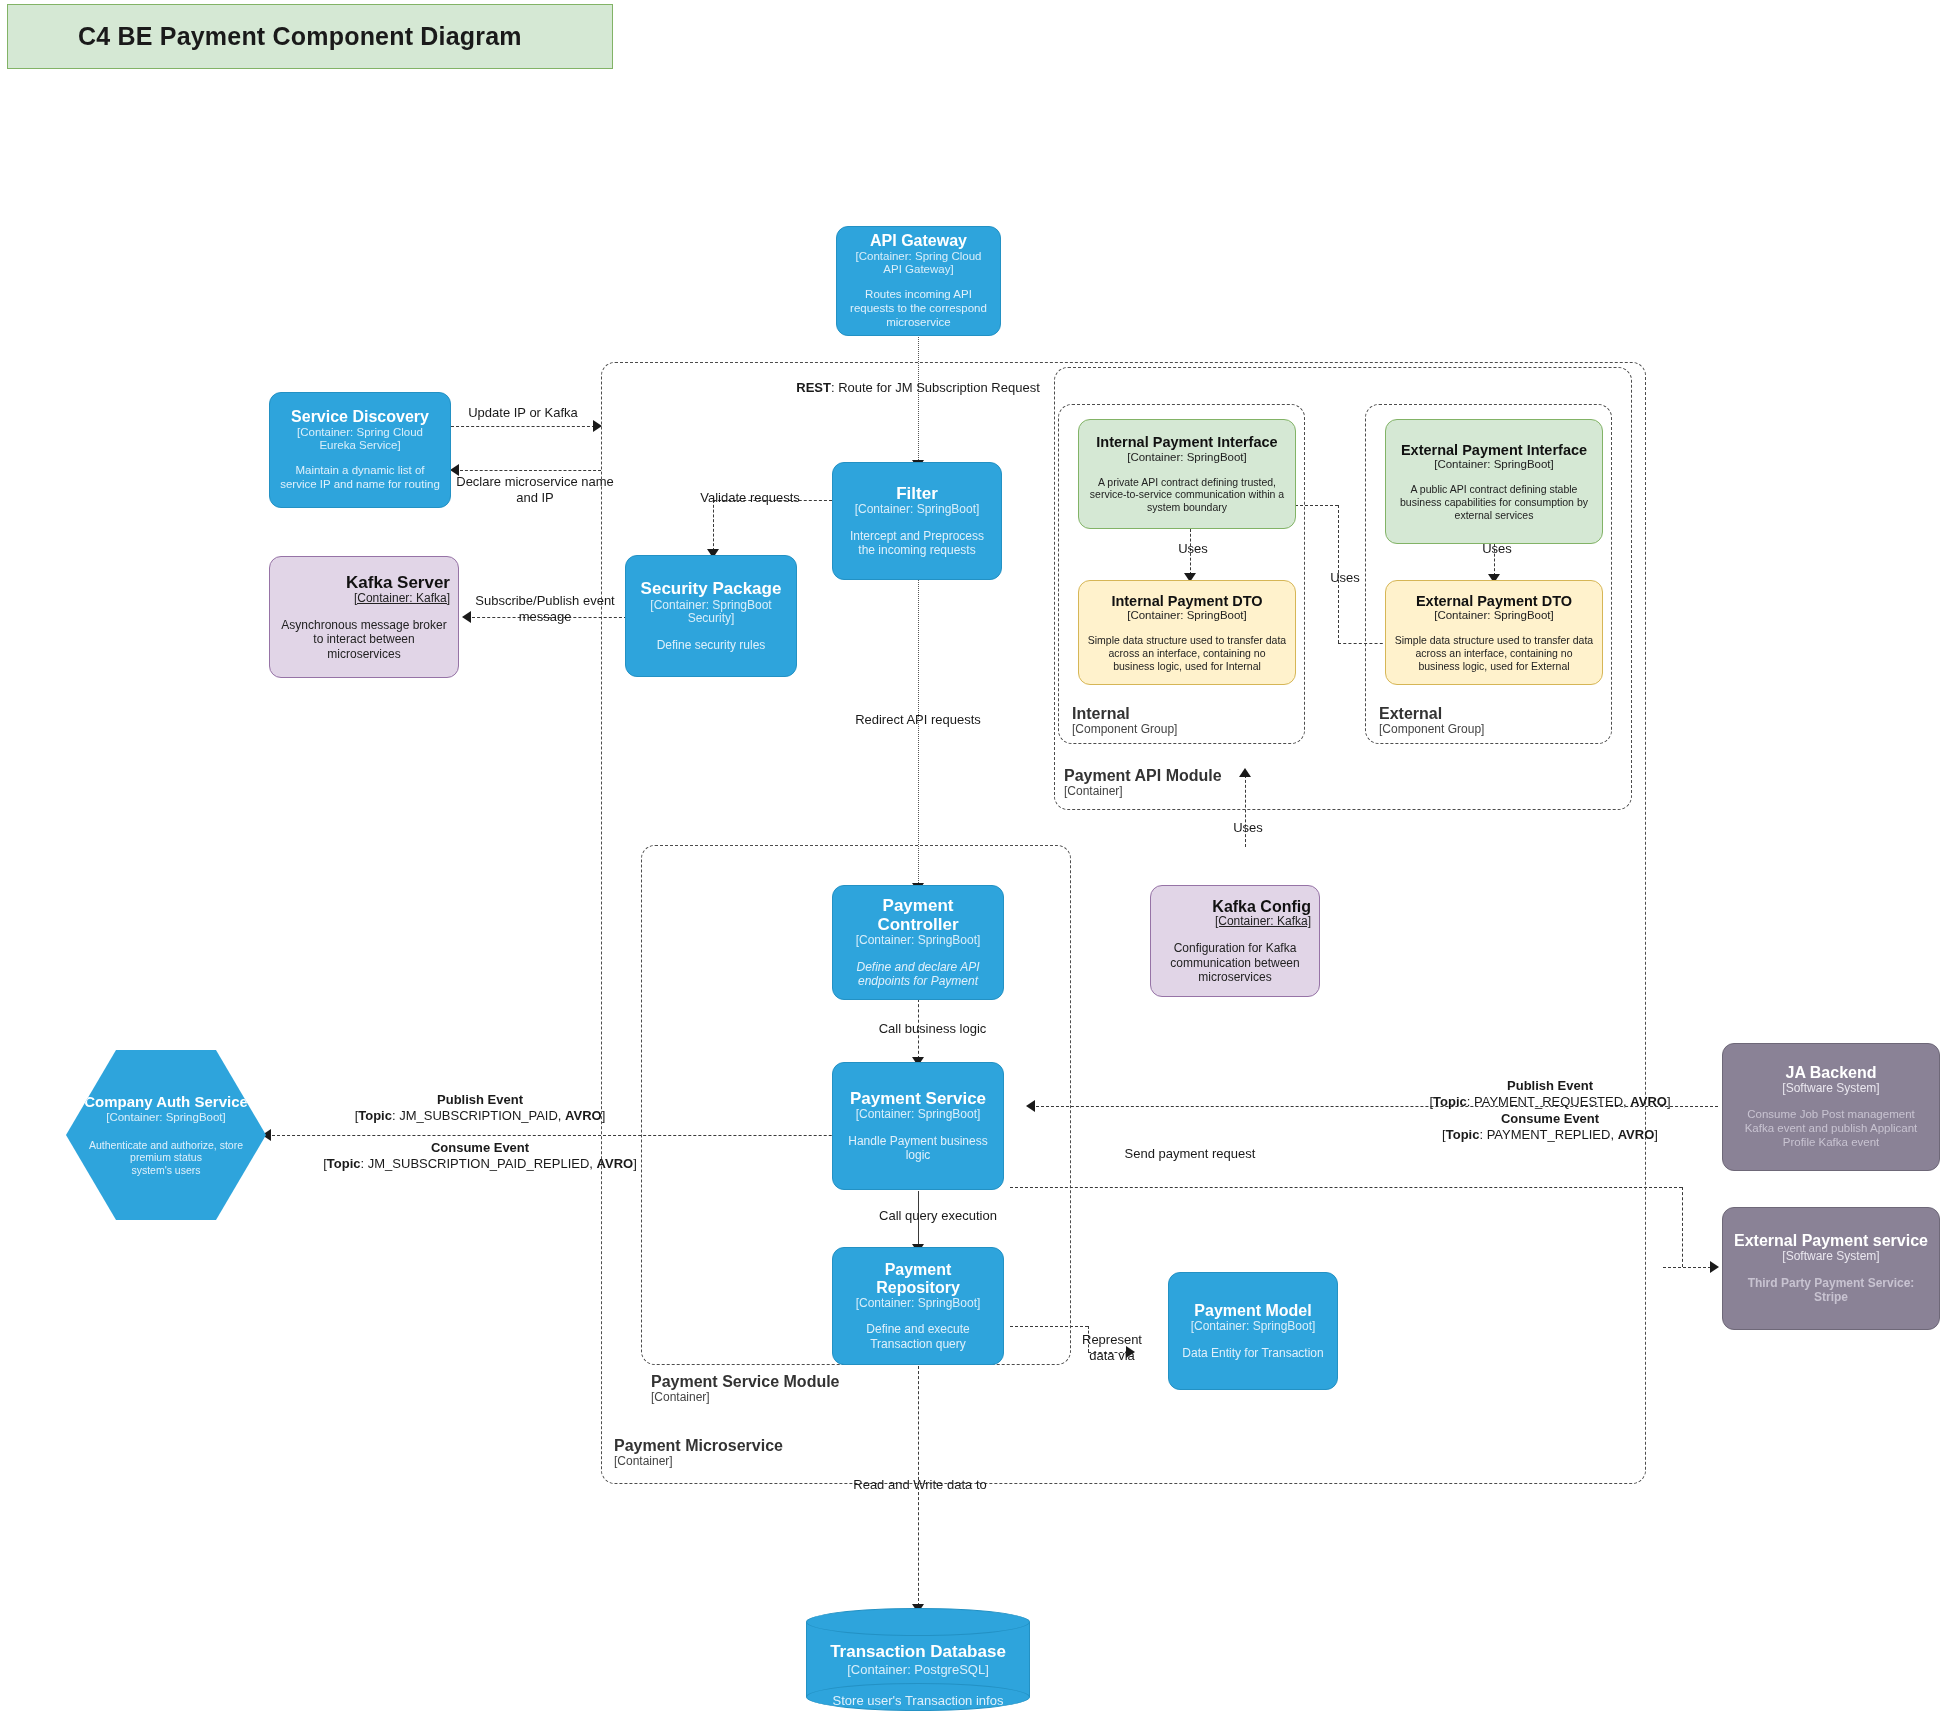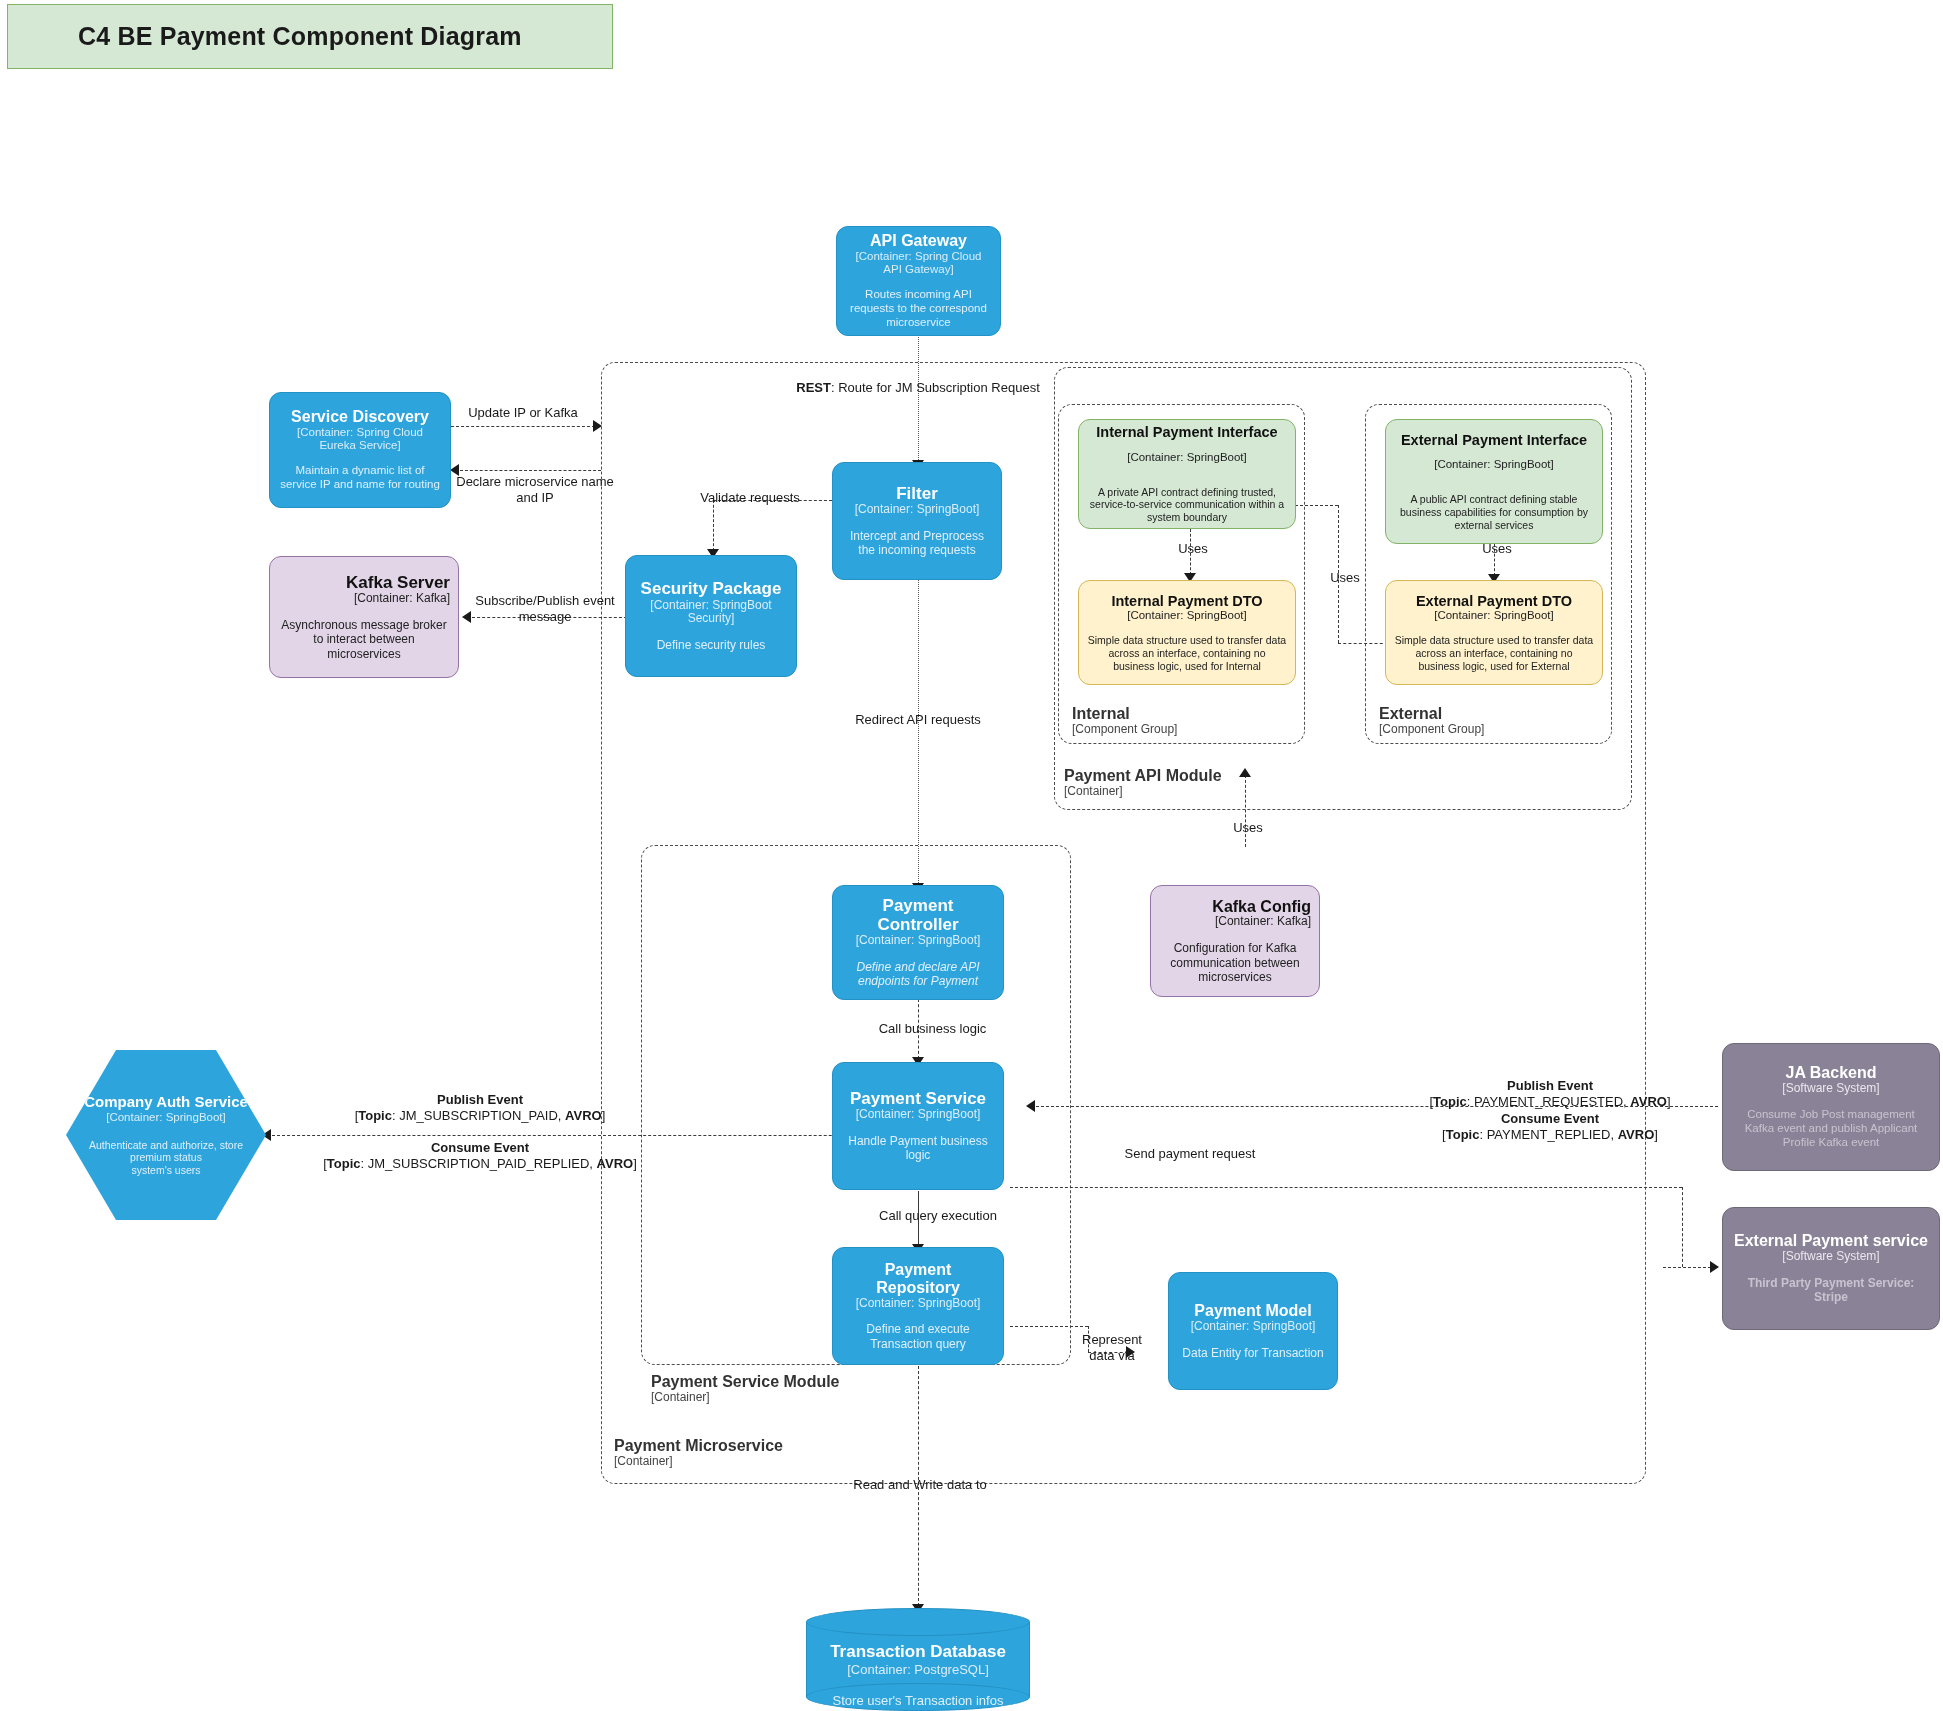--- a/index.html
+++ b/index.html
@@ -22,24 +22,24 @@
   .node .tech{line-height:1.15;}
   .node .desc{line-height:1.2;margin-top:12px;}
 
   .blue{background:#2EA4DC;border:1px solid #2391C4;}
   .blue .nm{color:#ffffff;}
   .blue .tech{color:#d8eefa;}
   .blue .desc{color:#dff0fb;}
 
   .purple{background:#E1D5E7;border:1px solid #9673A6;align-items:flex-end;}
   .purple .nm{color:#111;}
-  .purple .tech{color:#222;}
+  .purple .tech{color:#222;text-decoration:underline;}
   .purple .desc{color:#222;}
 
-  .greenbox{background:#D5E8D4;border:1px solid #82B366;gap:10px;}
+  .greenbox{background:#D5E8D4;border:1px solid #82B366;}
   .greenbox .nm{color:#111;}
   .greenbox .tech{color:#222;}
   .greenbox .desc{color:#222;}
 
   .yellowbox{background:#FFF2CC;border:1px solid #D6B656;}
   .yellowbox .nm{color:#111;}
   .yellowbox .tech{color:#222;}
   .yellowbox .desc{color:#222;}
 
   .graybox{background:#8A8296;border:1px solid #6E6878;}

